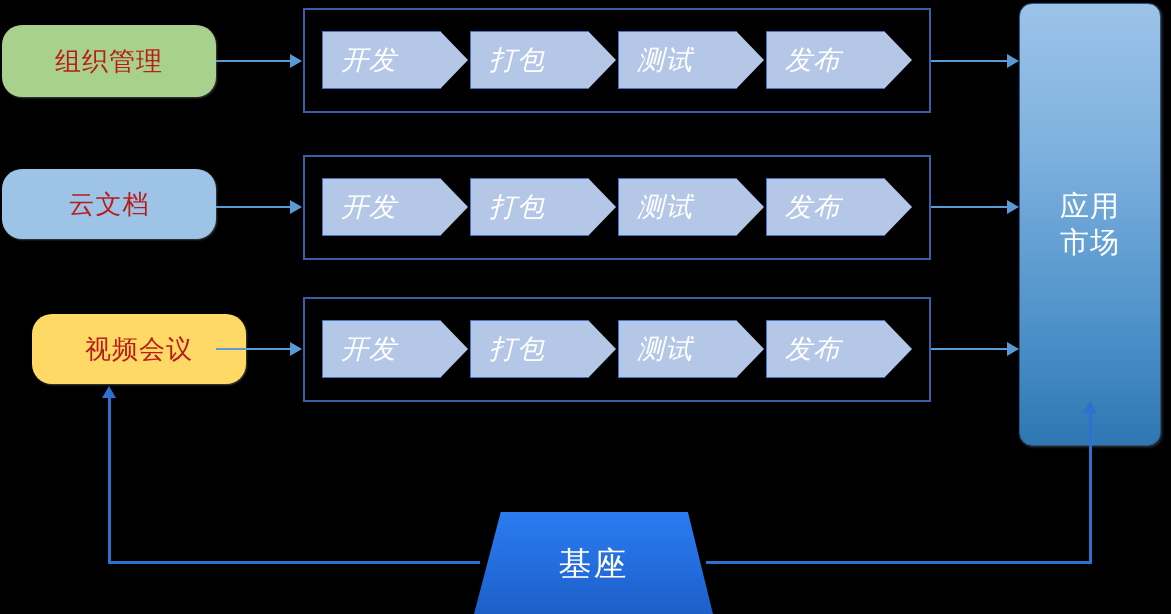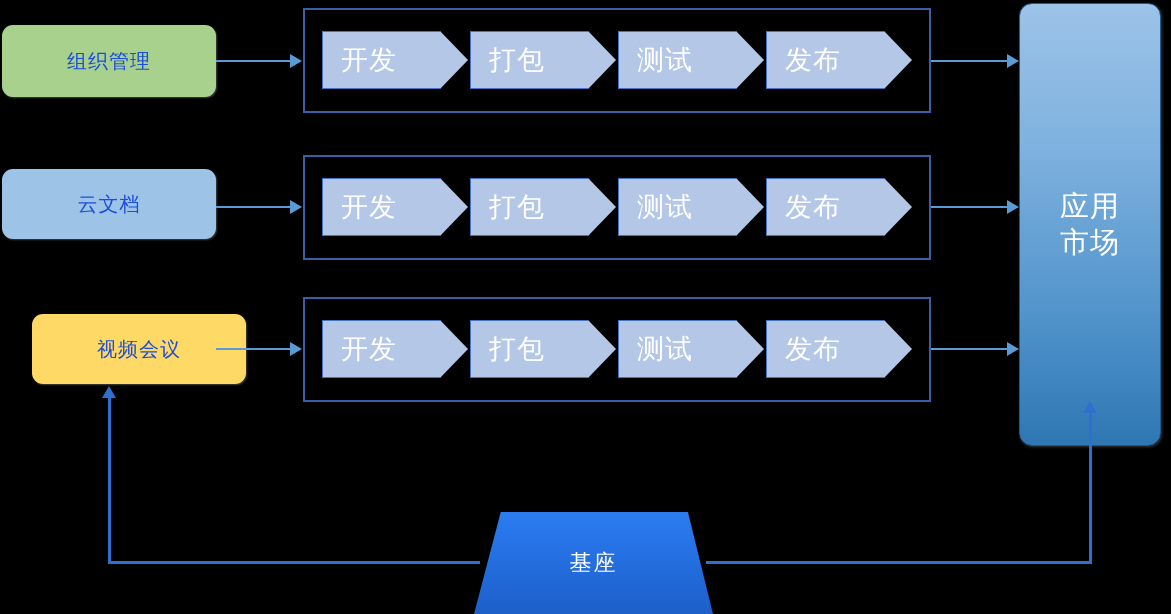--- a/index.html
+++ b/index.html
@@ -16,26 +16,26 @@
     width: 1171px;
     height: 614px;
     background: #000000;
     overflow: hidden;
   }
 
   
   .app-box {
     position: absolute;
     box-sizing: border-box;
-    border-radius: 11px;
+    border-radius: 20px;
     display: flex;
     align-items: center;
     justify-content: center;
-    color: #1d4ed8;
-    font-size: 20px;
+    color: #b91c1c;
+    font-size: 26px;
     line-height: 1;
     letter-spacing: 1px;
     box-shadow: 1px 1px 2px rgba(120,120,120,0.55);
   }
   .app-box.green  { background: #A9D18E; }
   .app-box.blue   { background: #9DC3E6; }
   .app-box.yellow { background: #FFD966; margin-left: 30px; }
 
   
   .pipeline-box {
@@ -57,21 +57,21 @@
     color: #FFFFFF;
     font-size: 27px;
     line-height: 1;
     letter-spacing: 1px;
     padding-left: 18px;
     background: #B4C7E7;
     border: 1.6px solid #4472C4;
     -webkit-clip-path: polygon(0 0, calc(100% - 28px) 0, 100% 50%, calc(100% - 28px) 100%, 0 100%);
     clip-path: polygon(0 0, calc(100% - 28px) 0, 100% 50%, calc(100% - 28px) 100%, 0 100%);
   }
-  .chev-w { width: 146px; }
+  .chev-w { width: 146px; font-style: italic; }
 
   
   .market-panel {
     position: absolute;
     box-sizing: border-box;
     border-radius: 13px;
     border: 1.5px solid #2A5488;
     background: linear-gradient(180deg, #9CC3E8 0%, #7FB2DF 32%, #4F92CA 72%, #2E77B3 100%);
     display: flex;
     align-items: center;
@@ -88,21 +88,21 @@
   .foundation {
     position: absolute;
     box-sizing: border-box;
     background: linear-gradient(180deg, #2B7CF0 0%, #2570E2 42%, #1D5FC8 100%);
     -webkit-clip-path: polygon(11.2% 0, 89.5% 0, 100% 100%, 0 100%);
     clip-path: polygon(11.2% 0, 89.5% 0, 100% 100%, 0 100%);
     display: flex;
     align-items: center;
     justify-content: center;
     color: #FFFFFF;
-    font-size: 22px;
+    font-size: 33px;
     line-height: 1;
     letter-spacing: 2px;
   }
 
   
   .h-line {
     position: absolute;
     height: 2px;
     background: #5B9BD5;
   }

